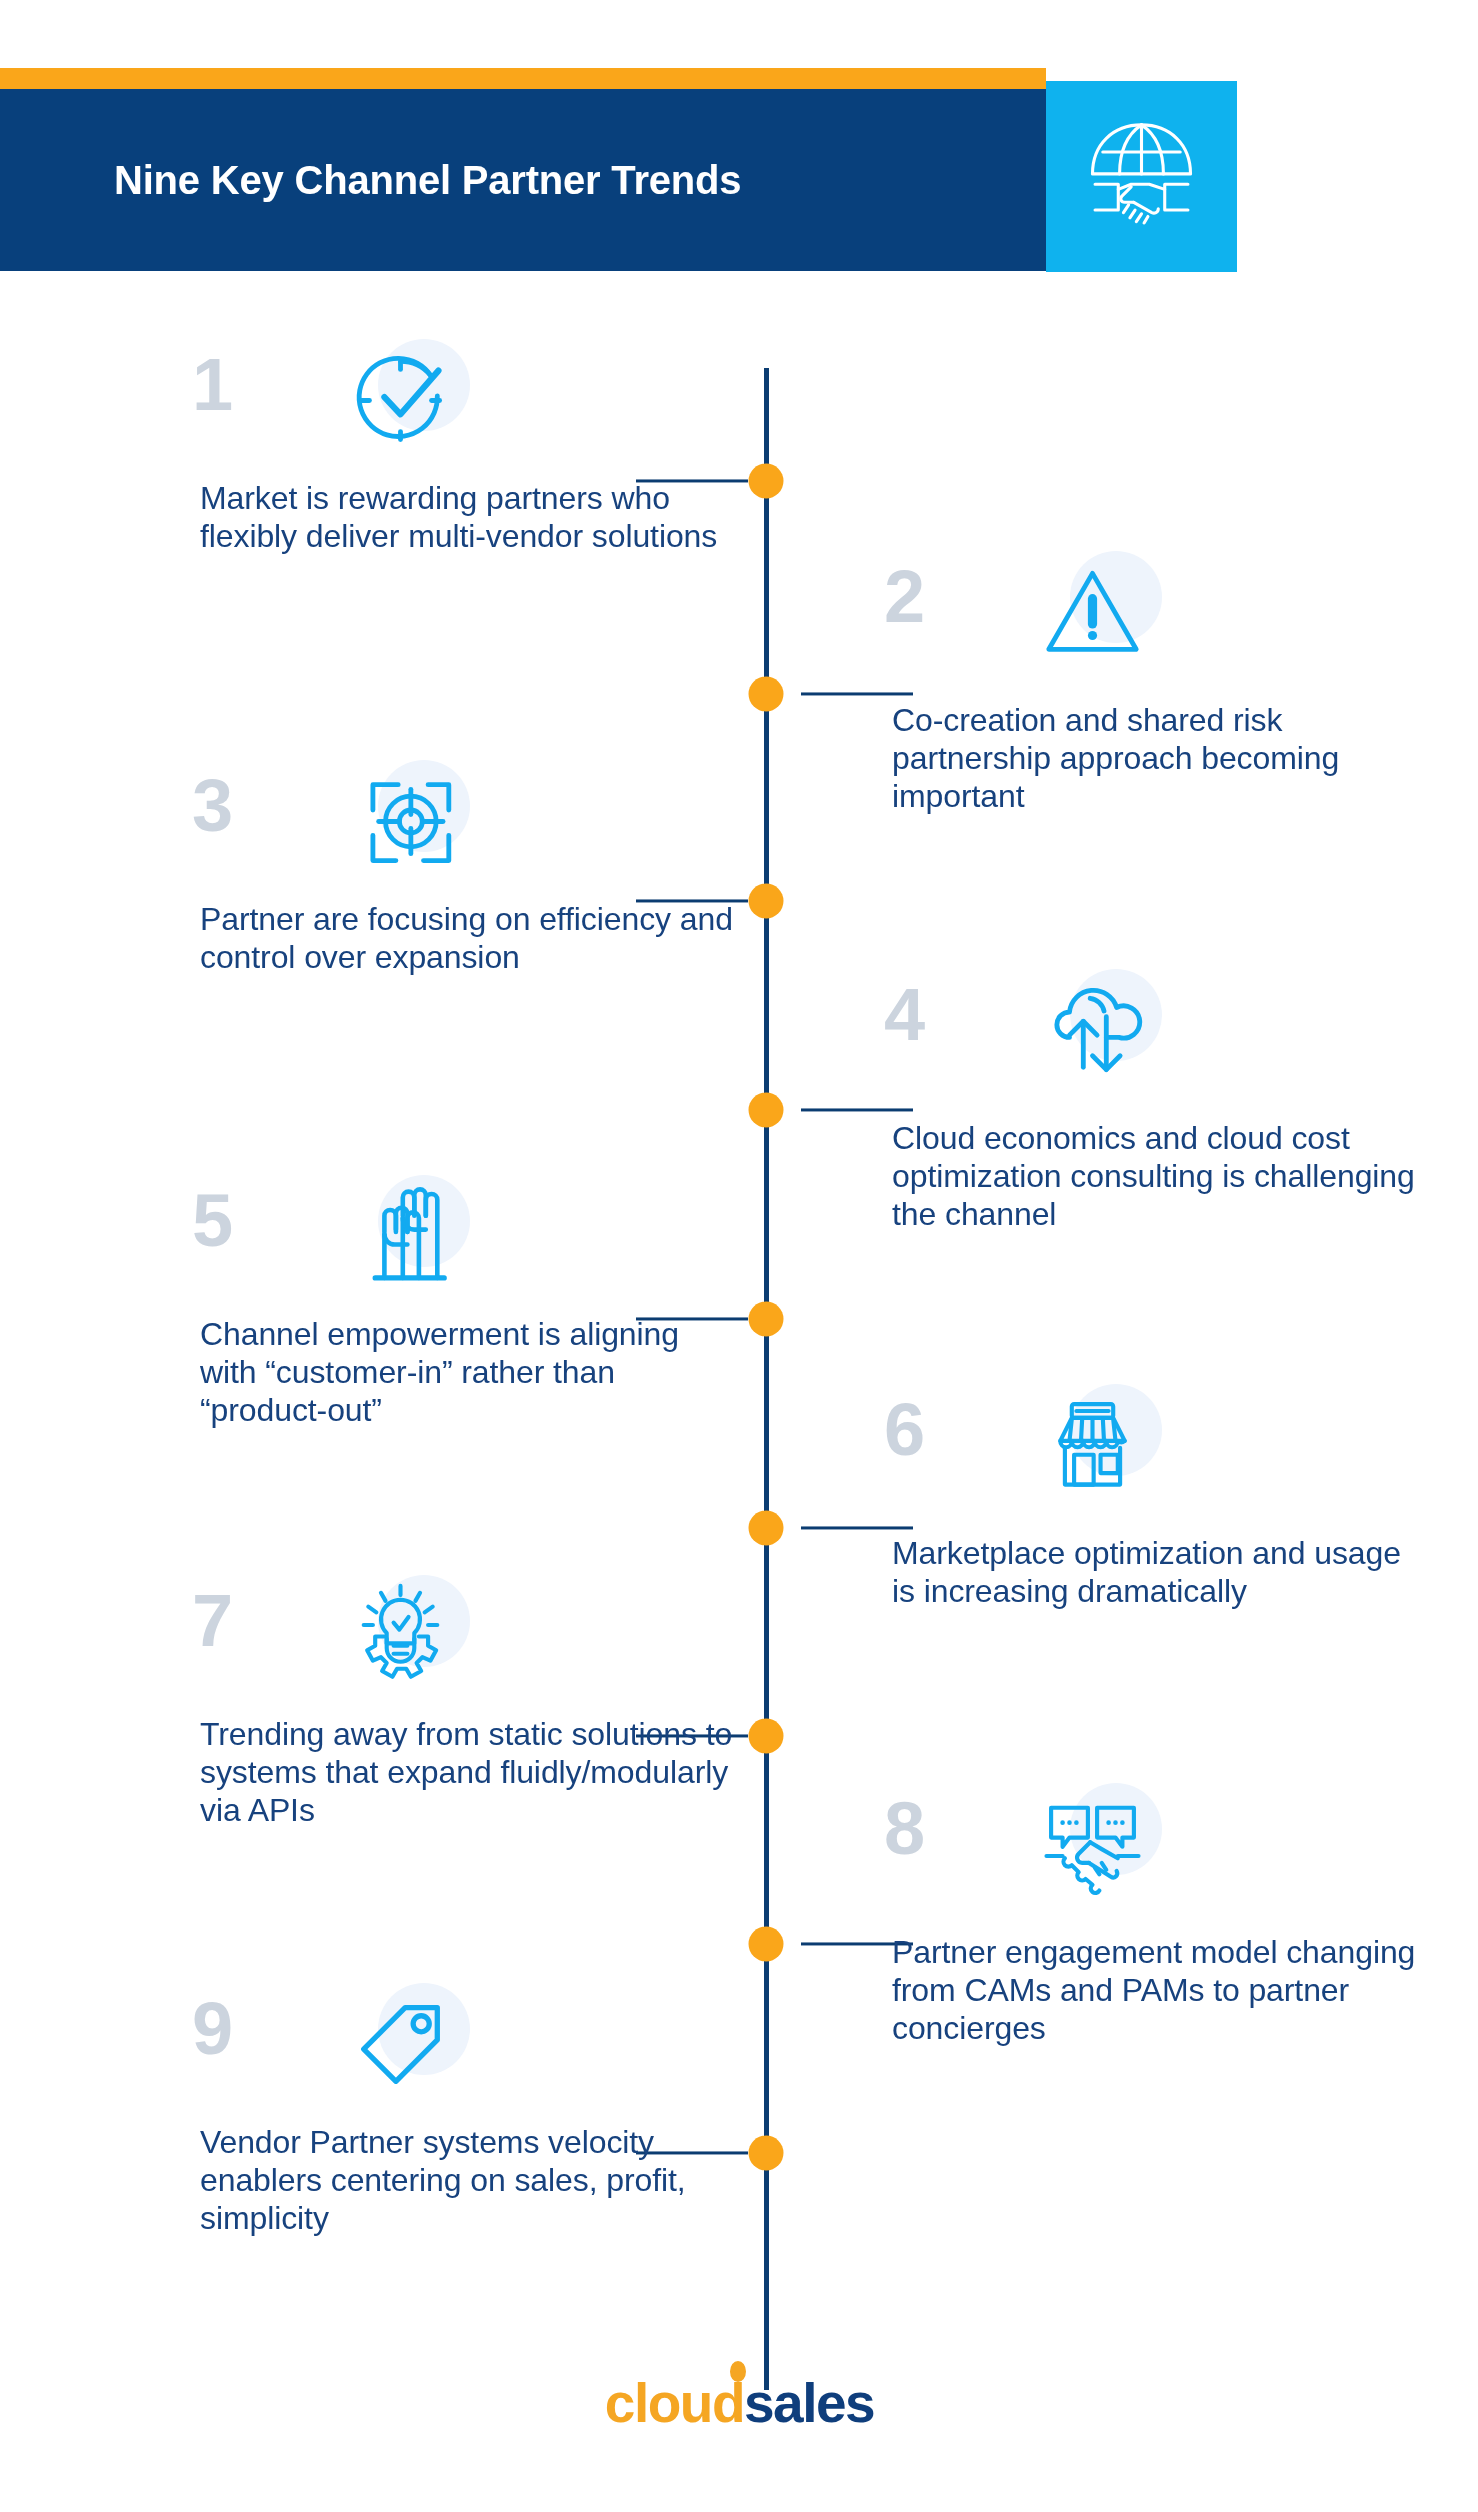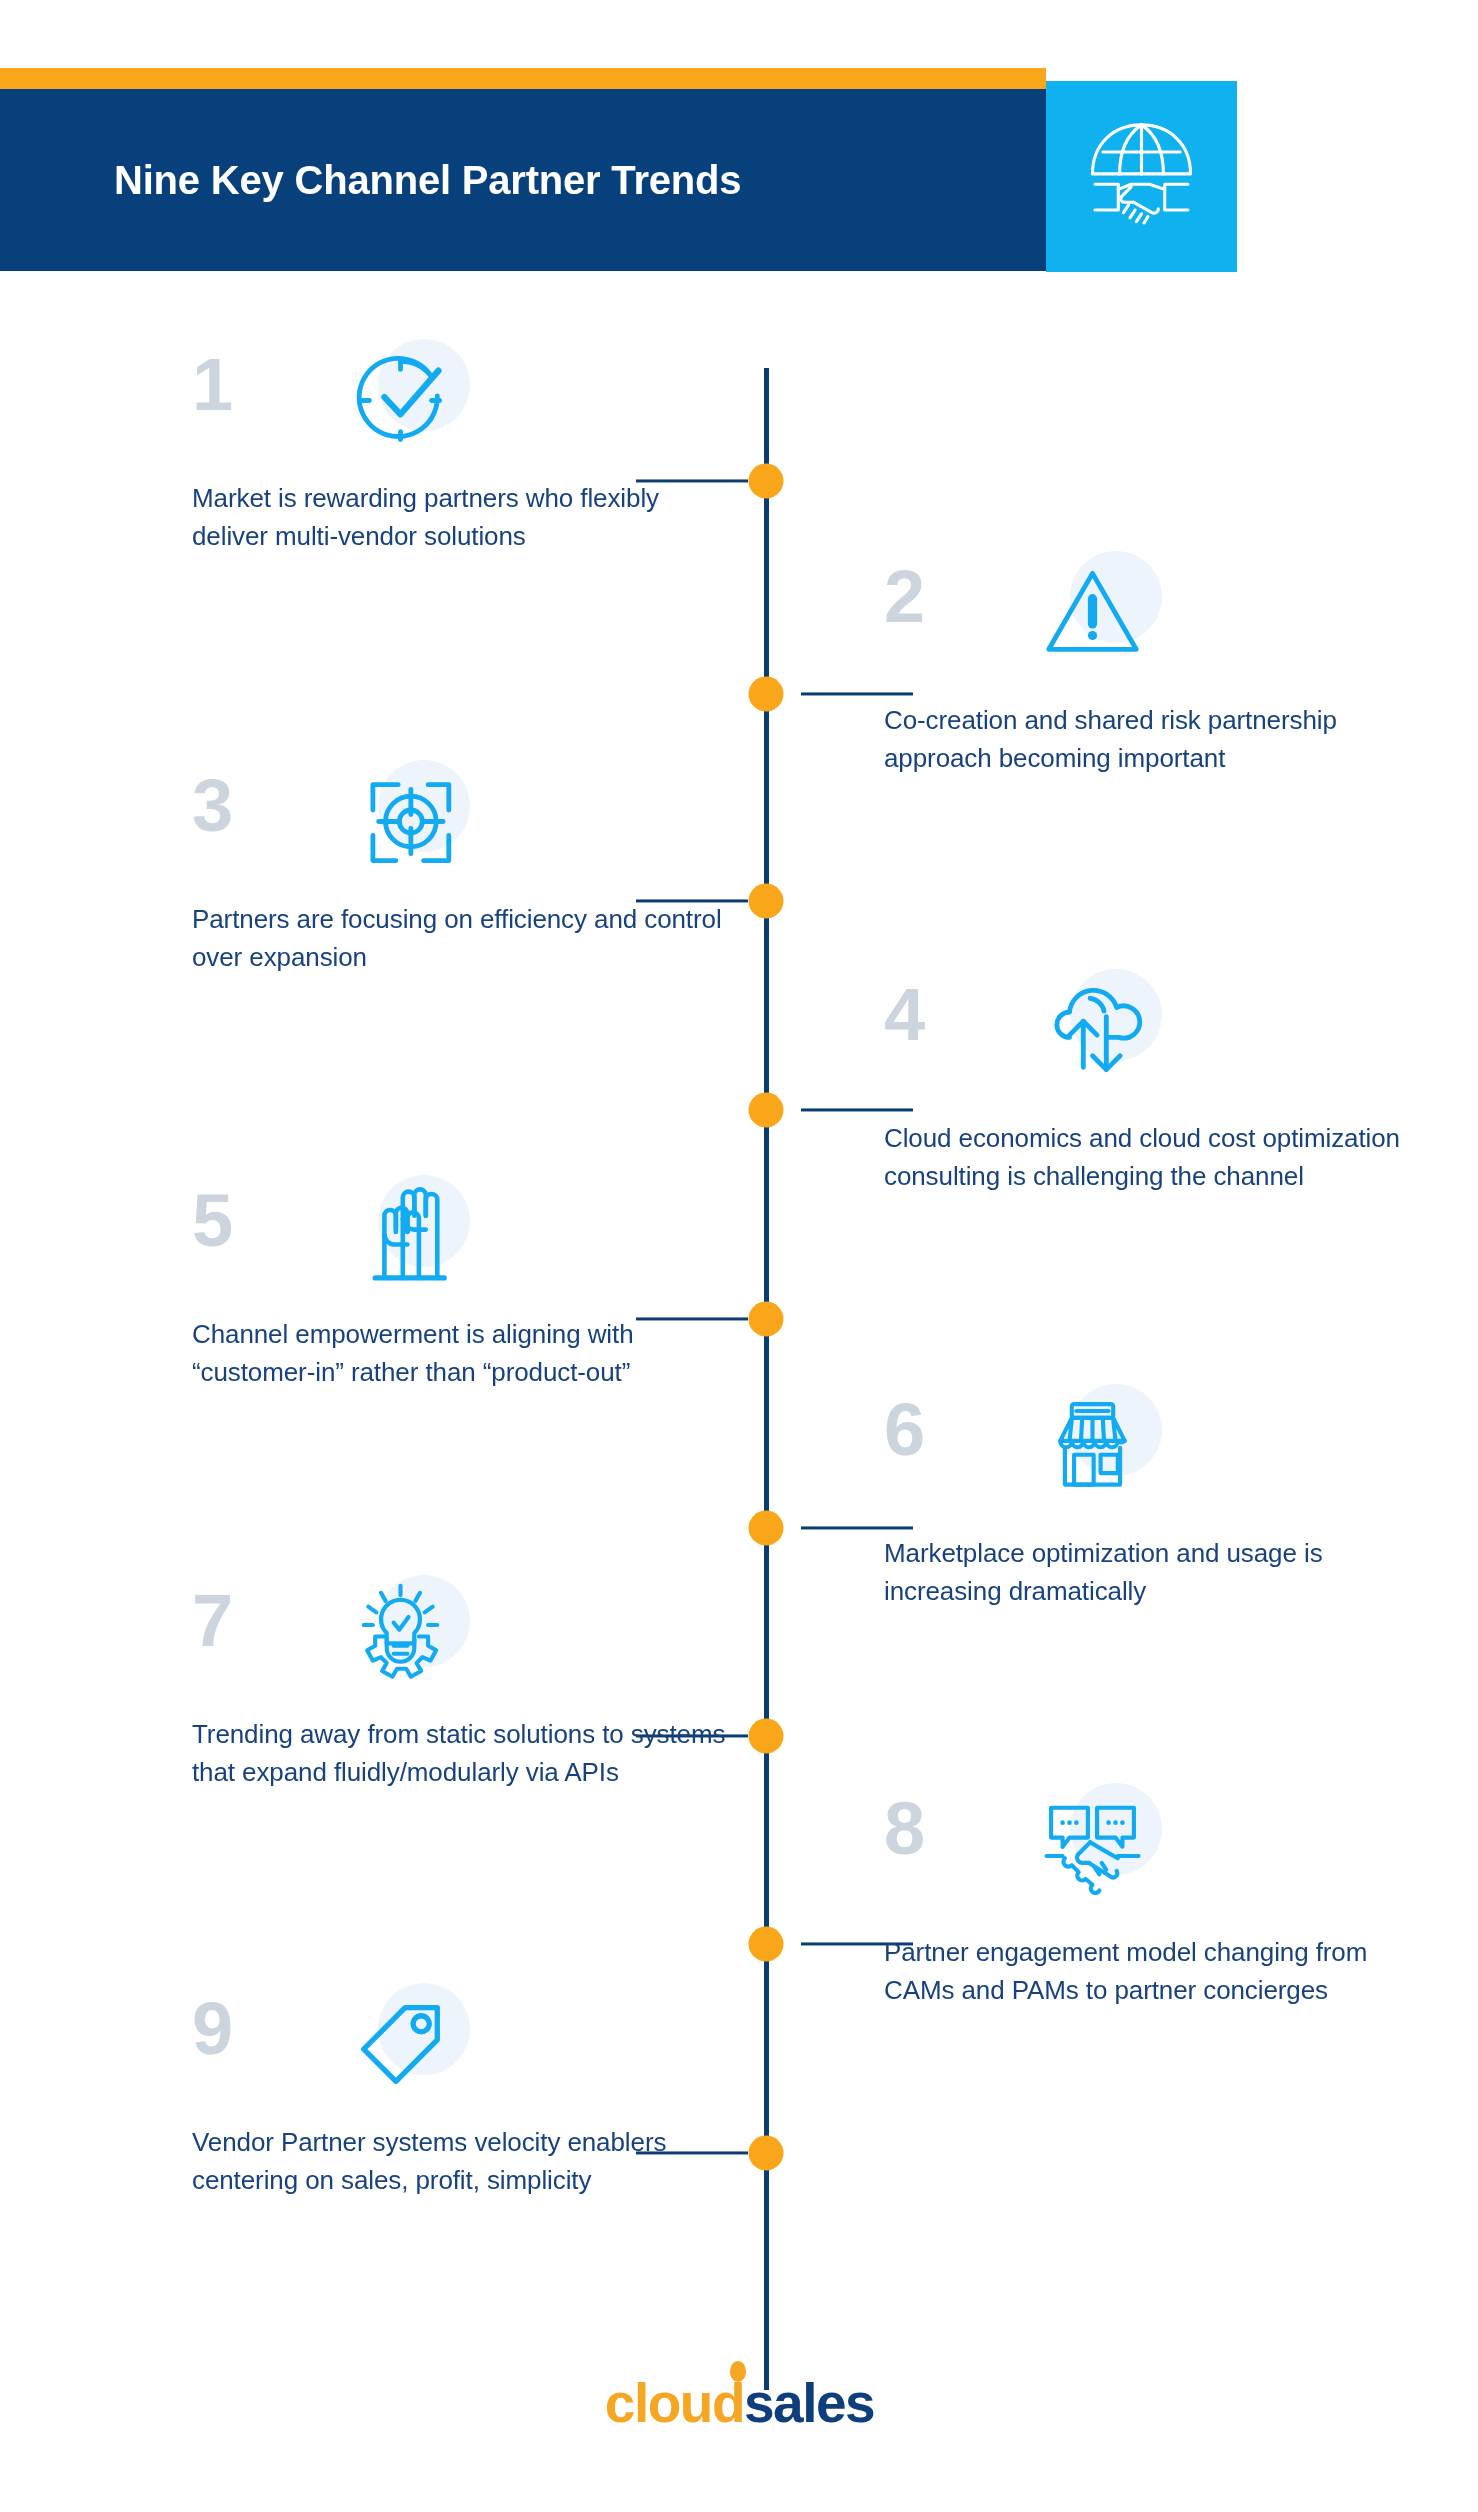--- a/index.html
+++ b/index.html
@@ -98,24 +98,25 @@
     background: #eef4fc;
   }
   .item .icon-wrap svg {
     position: absolute;
     left: 14px; top: 9.2px;
     width: 115px; height: 115px;
     display: block;
   }
   .item .body {
     position: absolute;
-    font-size: 26px;
+    font-size: 32px;
     line-height: 38px;
     color: #17427e;
     letter-spacing: -0.1px;
+    margin-left: 8px;
   }
 
   
   .item.left { left: 192px; width: 569px; }
   .item.left .num { left: 0; top: 0; }
   .item.left .icon-wrap { left: 137px; top: -14px; }
   .item.left .body { left: 0; top: 131px; width: 538px; }
 
   
   .item.right { left: 884px; width: 569px; }
@@ -255,21 +256,21 @@
         <polyline points="92,62 92,84 70,84"></polyline>
         <polyline points="46,84 26,84 26,62"></polyline>
         <circle cx="59" cy="50" r="22"></circle>
         <circle cx="59" cy="50" r="10"></circle>
         <line x1="59" y1="22" x2="59" y2="44"></line>
         <line x1="59" y1="56" x2="59" y2="78"></line>
         <line x1="31" y1="50" x2="49" y2="50"></line>
         <line x1="69" y1="50" x2="87" y2="50"></line>
       </svg>
     </div>
-    <p class="body">Partners are focusing on efficiency and control over expansion</p>
+    <p class="body">Partner are focusing on efficiency and control over expansion</p>
   </div>
 
   <div class="item right" style="top:978px">
     <div class="num">4</div>
     <div class="icon-wrap">
       <span class="blob"></span>
       <svg viewBox="0 0 100 100" fill="none" stroke="#12aaf0" stroke-width="4.2" stroke-linecap="round" stroke-linejoin="round">
         <path d="M30 56 A11 11 0 0 1 30 34 A21 21 0 0 1 71 30 A14 14 0 1 1 73 56 L62 56"></path>
         <path d="M48 22 A14 14 0 0 1 60 33"></path>
         <line x1="42" y1="82" x2="42" y2="42"></line>

